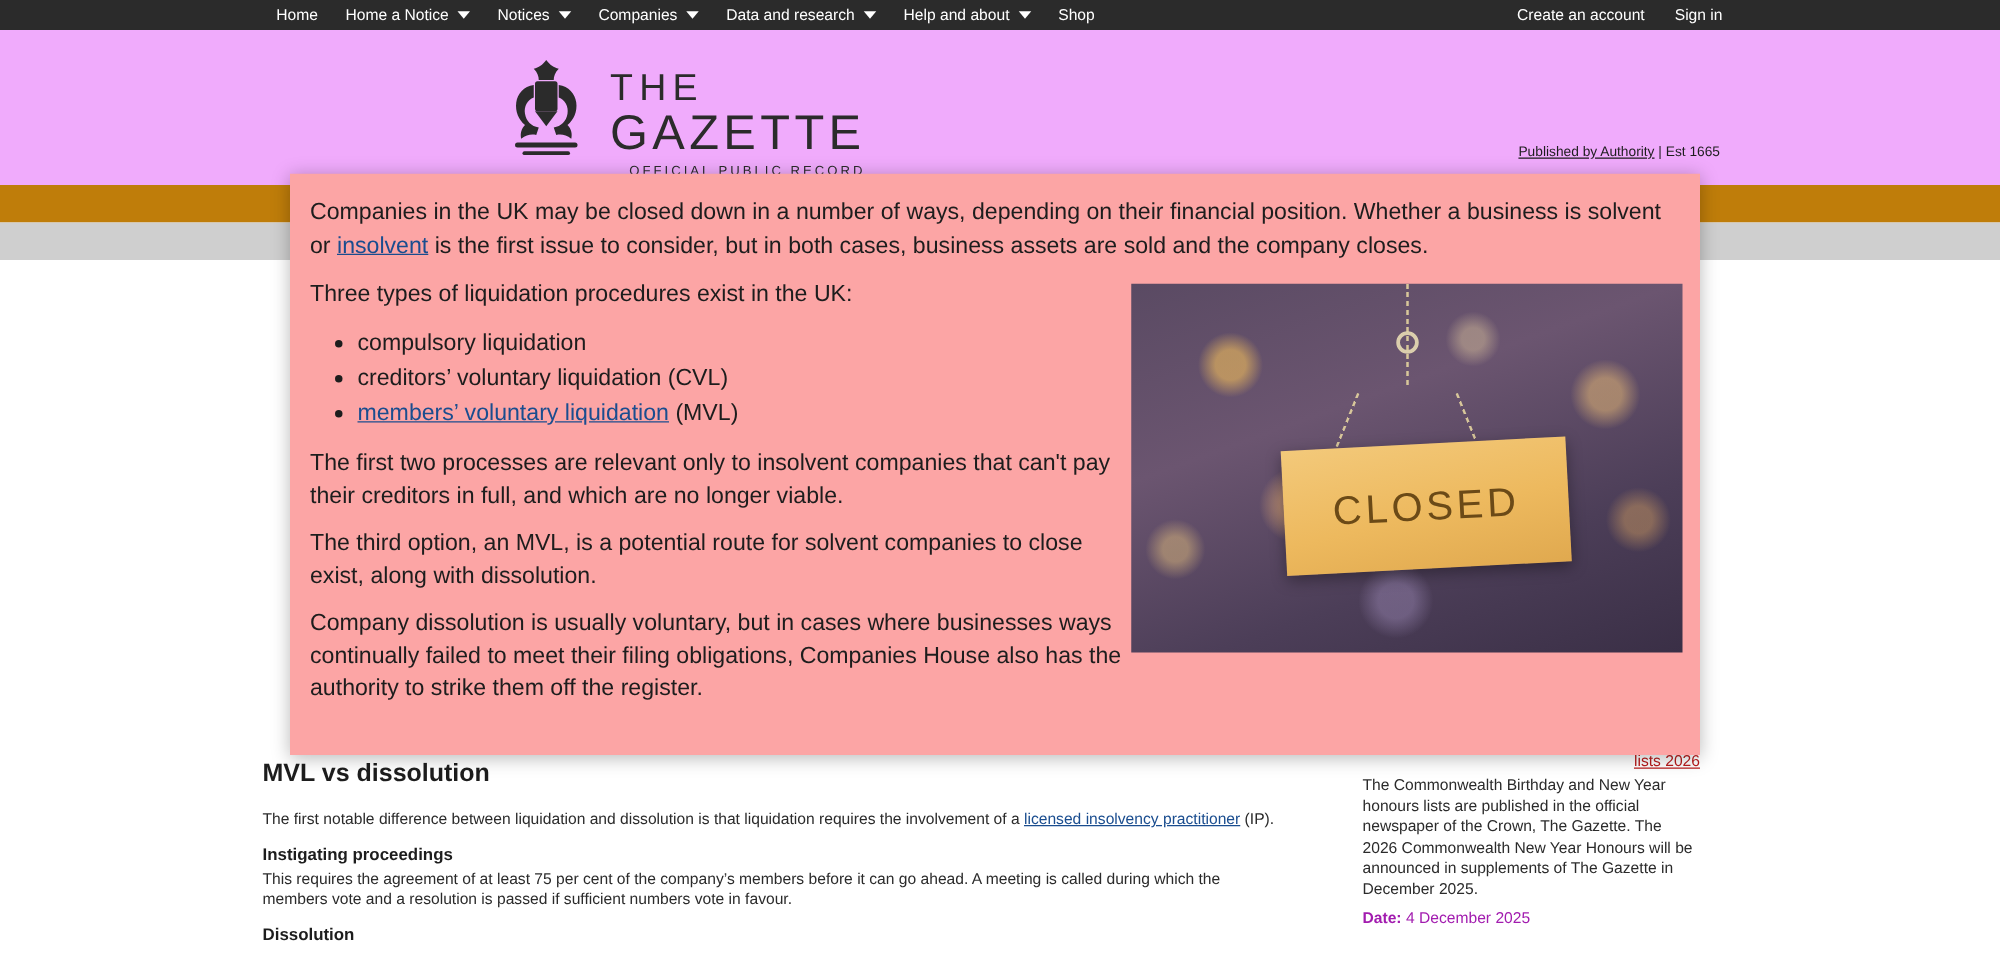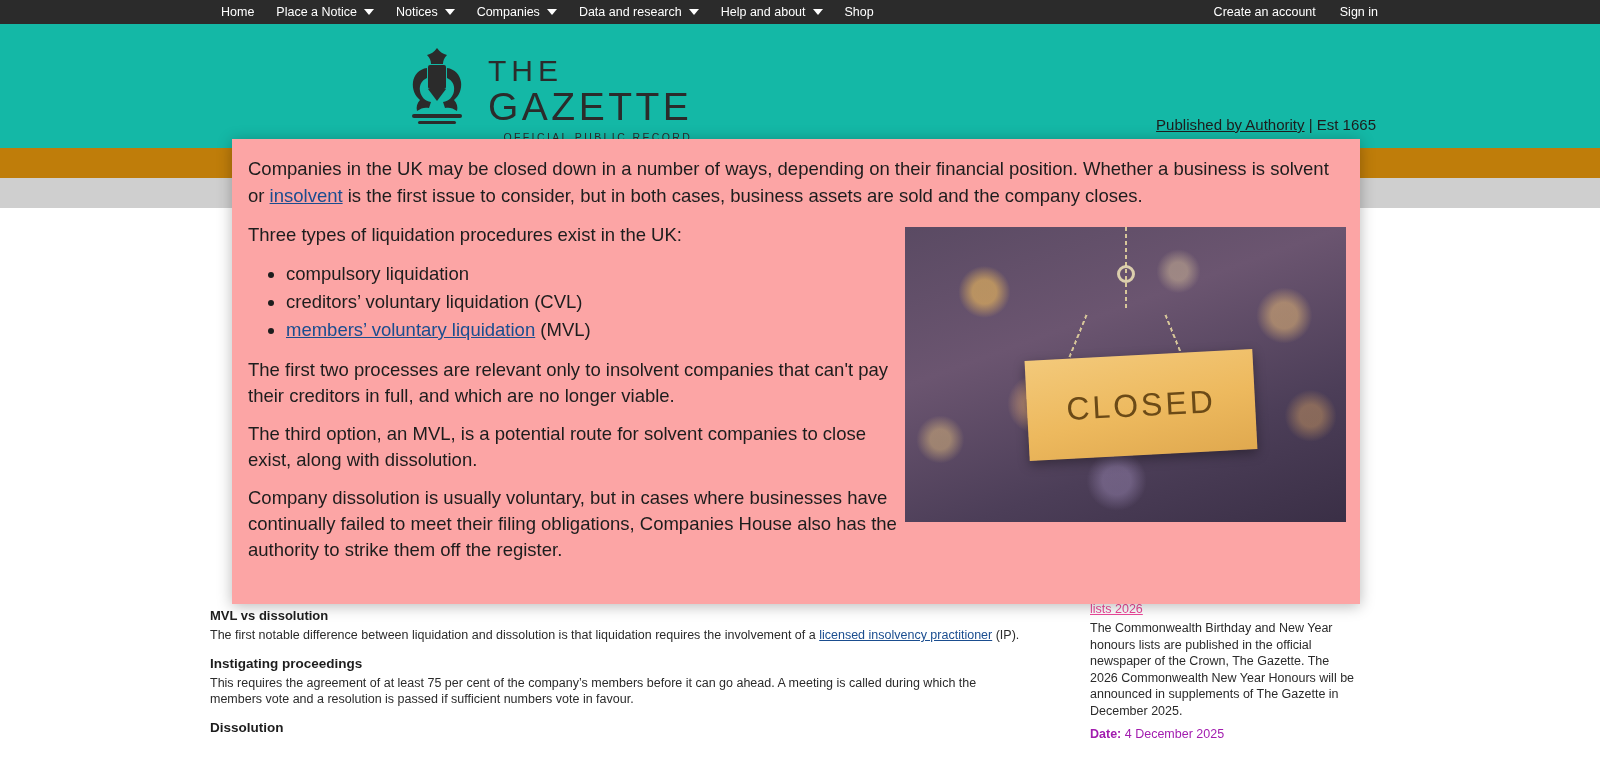--- a/index.html
+++ b/index.html
@@ -46,21 +46,21 @@
     border-right: 5px solid transparent;
     border-top: 6px solid #ffffff;
   }
   .nav-right { margin-left: auto; display: flex; align-items: center; }
   .nav-right .nav-item { padding: 16px 12px; }
 
   
   .masthead {
     position: absolute; top: 24px; left: 0;
     width: 1600px; height: 124px;
-    background: #14b8a6;
+    background: #f0abfc;
   }
   .masthead-inner {
     width: 1180px; margin: 0 auto; height: 124px;
     position: relative;
   }
   .logo-wrap {
     position: absolute; left: 190px; top: 22px;
     display: flex; align-items: flex-start;
   }
   .crest {
@@ -77,21 +77,21 @@
   .wordmark .gaz {
     font-size: 39px; letter-spacing: 3.5px; color: #2b2b2b;
     line-height: 42px; font-weight: 400;
   }
   .wordmark .sub {
     font-size: 10.5px; letter-spacing: 2.4px; color: #2b2b2b;
     margin-top: 3px; text-align: right;
   }
   .published {
     position: absolute; right: 14px; top: 92px;
-    font-size: 15px; color: #1d1d1d; text-align: center;
+    font-size: 11px; color: #1d1d1d; text-align: center;
   }
   .published a { color: #1d1d1d; text-decoration: underline; }
 
   
   .orangebar {
     position: absolute; top: 148px; left: 0;
     width: 1600px; height: 30px;
     background: #b8860b;
     background: #bf7d0a;
   }
@@ -110,36 +110,36 @@
   .content-inner {
     width: 1180px; margin: 0 auto;
     position: relative;
     display: flex;
     padding-top: 8px;
   }
   .col-main { width: 850px; padding-right: 30px; }
   .col-side { width: 300px; padding-left: 30px; }
 
   .sec-h3 {
-    font-size: 13px; font-weight: bold; color: #1d1d1d;
-    margin: 14px 0 4px 0;
+    font-size: 20px; font-weight: bold; color: #1d1d1d;
+    margin: 14px 0 16px 0;
   }
   .sec-h4 {
     font-size: 13.5px; font-weight: bold; color: #1d1d1d;
     margin: 12px 0 4px 0;
   }
   .para {
     font-size: 12.5px; line-height: 16.5px; color: #2b2b2b;
     margin: 0 0 8px 0;
   }
   .para a { color: #1a4d8f; text-decoration: underline; }
 
   .side-link {
-    font-size: 12.5px; color: #ec4899; text-decoration: underline;
-    display: block; margin-bottom: 4px;
+    font-size: 12.5px; color: #b91c1c; text-decoration: underline;
+    display: block; margin-bottom: 4px; text-align: right;
   }
   .side-para {
     font-size: 12.5px; line-height: 16.5px; color: #2b2b2b;
     margin: 0 0 8px 0;
   }
   .side-date { font-size: 12.5px; color: #a21caf; }
   .side-date b { font-weight: bold; }
 
   
   .overlay {
@@ -227,21 +227,21 @@
 <div class="page">
 
   <div class="topnav">
     <div class="topnav-inner">
 
       <div class="nav-item">
         <span>Home</span>
       </div>
 
       <div class="nav-item">
-        <span>Place a Notice</span>
+        <span>Home a Notice</span>
         <span class="caret"></span>
       </div>
 
       <div class="nav-item">
         <span>Notices</span>
         <span class="caret"></span>
       </div>
 
       <div class="nav-item">
         <span>Companies</span>
@@ -354,21 +354,21 @@
           <li class="ov-li">
             <span>creditors’ voluntary liquidation (CVL)</span>
           </li>
           <li class="ov-li">
             <a href="#">members’ voluntary liquidation</a><span> (MVL)</span>
           </li>
         </ul>
 
         <p class="ov-p tight">The first two processes are relevant only to insolvent companies that can't pay their creditors in full, and which are no longer viable.</p>
         <p class="ov-p tight">The third option, an MVL, is a potential route for solvent companies to close exist, along with dissolution.</p>
-        <p class="ov-p tight">Company dissolution is usually voluntary, but in cases where businesses have continually failed to meet their filing obligations, Companies House also has the authority to strike them off the register.</p>
+        <p class="ov-p tight">Company dissolution is usually voluntary, but in cases where businesses ways continually failed to meet their filing obligations, Companies House also has the authority to strike them off the register.</p>
 
       </div>
 
       <div class="ov-right">
         <div class="photo">
           <div class="chain"></div>
           <div class="hook"></div>
           <div class="str-l"></div>
           <div class="str-r"></div>
           <div class="sign">

